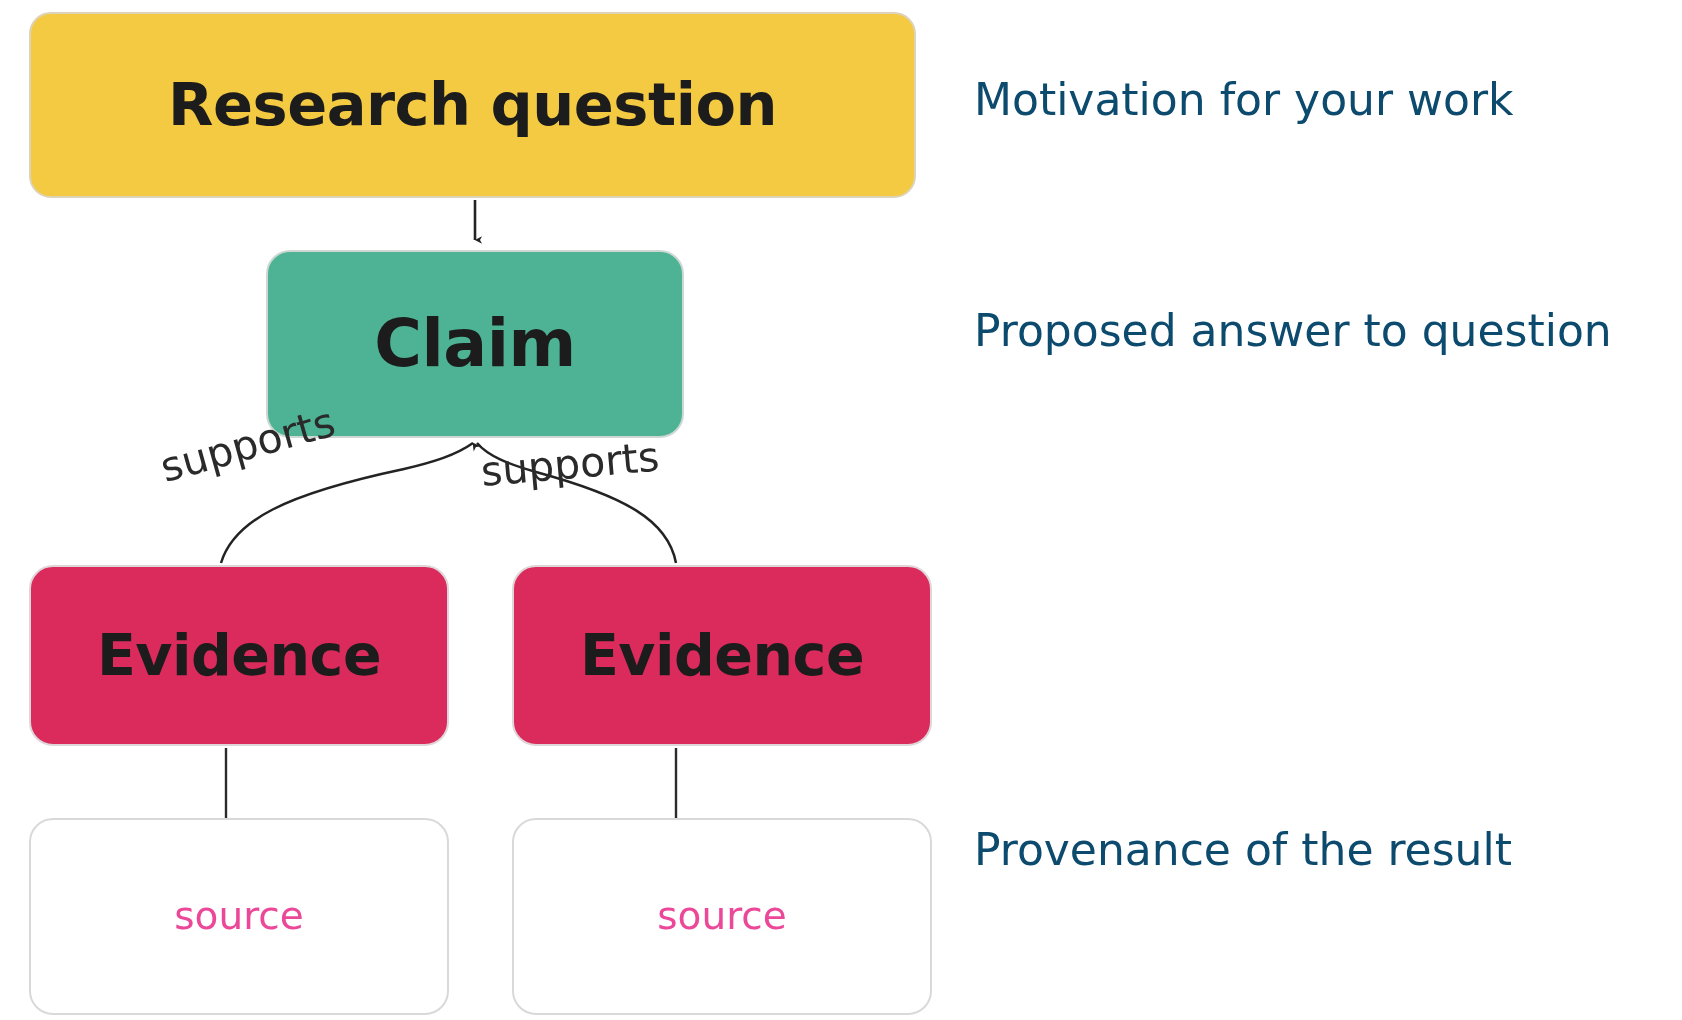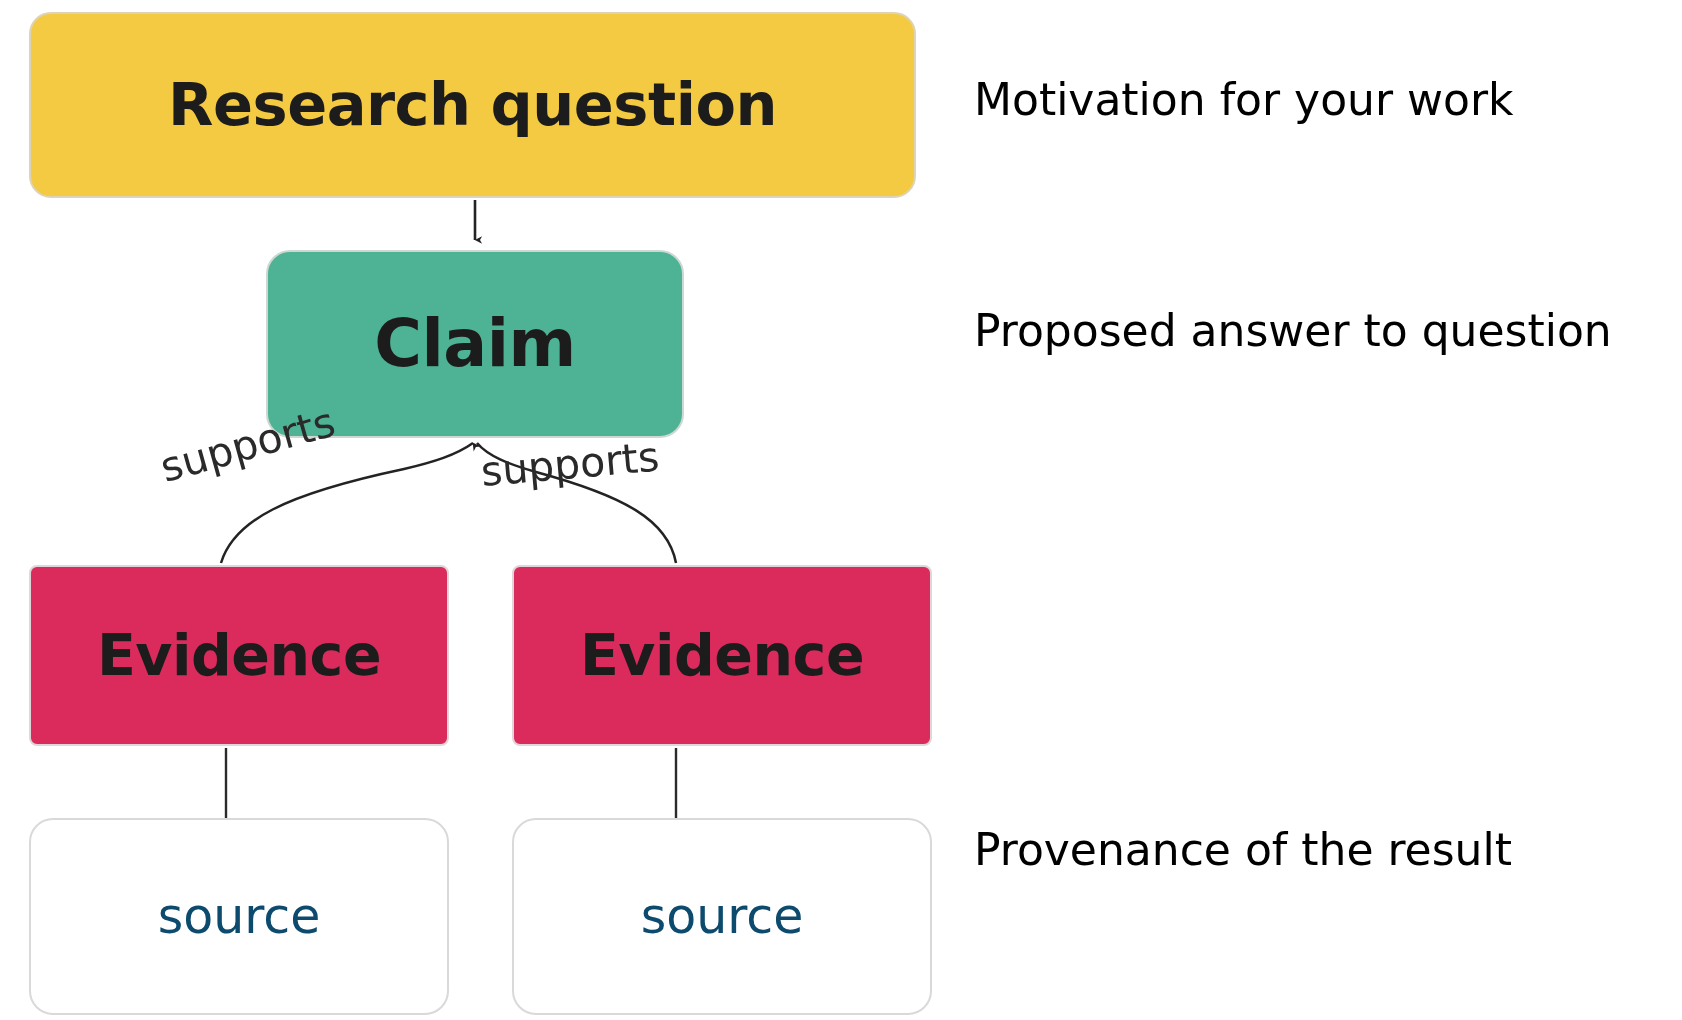--- a/index.html
+++ b/index.html
@@ -69,21 +69,21 @@
     letter-spacing: -0.5px;
   }
 
   
   .node-evidence {
     top: 565px;
     width: 420px;
     height: 181px;
     background: #DB2B5C;
     border-color: #ded6d8;
-    border-radius: 8px;
+    border-radius: 24px;
   }
   #node-evidence-left  { left: 13px; }
   #node-evidence-right { left: 496px; }
   .node-evidence .node-label {
     font-size: 57px;
     font-weight: 700;
     letter-spacing: -0.5px;
   }
 
   
@@ -91,32 +91,32 @@
     top: 818px;
     width: 420px;
     height: 197px;
     background: #ffffff;
     border: 2px solid #d9d9d9;
     border-radius: 24px;
   }
   #node-source-left  { left: 13px; }
   #node-source-right { left: 496px; }
   .node-source .node-label {
-    font-size: 49px;
+    font-size: 39px;
     font-weight: 400;
-    color: #0c4a6e;
+    color: #ec4899;
   }
 
   
   .annotation {
     position: absolute;
     left: 958px;
     font-size: 44px;
     font-weight: 400;
-    color: #000000;
+    color: #0c4a6e;
     white-space: nowrap;
     line-height: 1;
   }
   #annotation-0 { top: 78px;  }
   #annotation-1 { top: 309px; }
   #annotation-2 { top: 576px; }
   #annotation-3 { top: 828px; }
 
   
   .edge-label {

